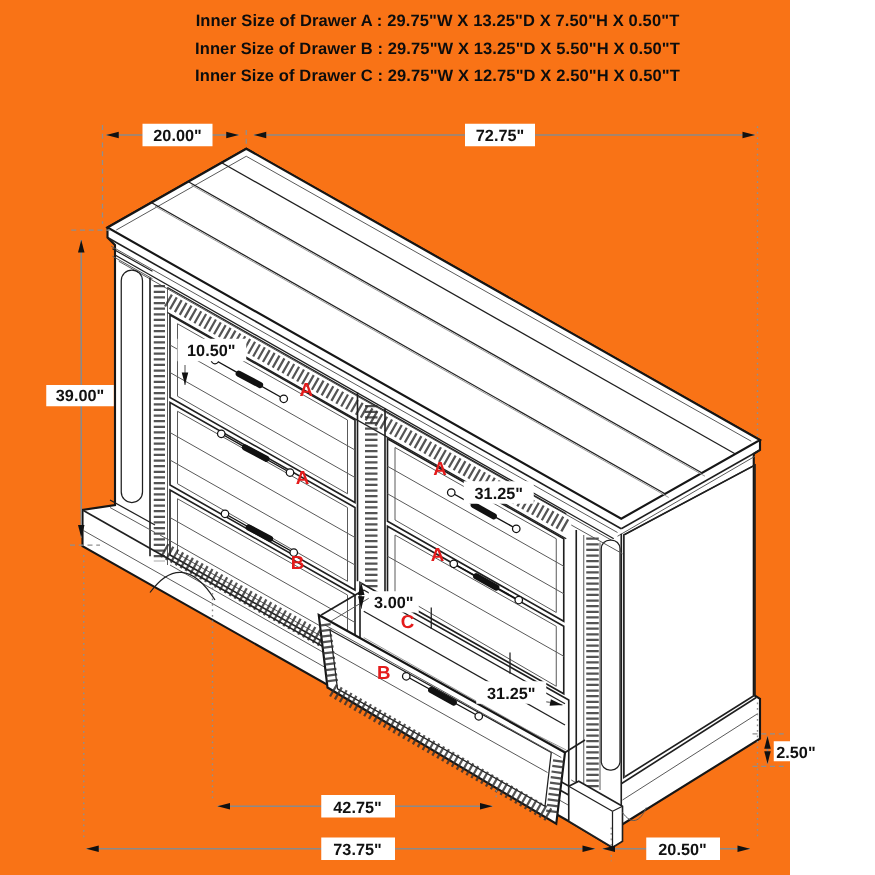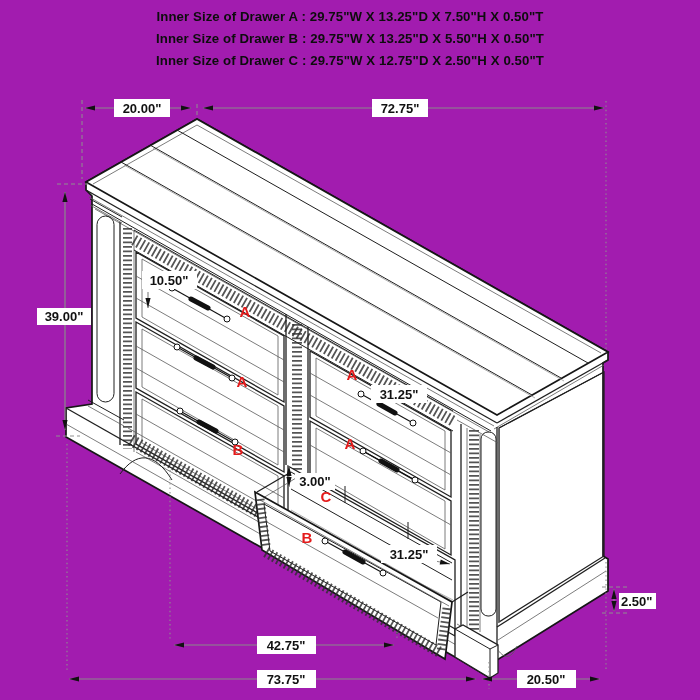--- a/index.html
+++ b/index.html
@@ -1,16 +1,16 @@
 <!DOCTYPE html>
 <html><head>
 <meta charset="utf-8">
 <style>
   html,body{margin:0;padding:0;background:#fff;}
-  .stage{width:700px;height:700px;position:relative;background:#a21caf;font-family:"Liberation Sans",sans-serif;}
+  .stage{width:632px;height:700px;position:relative;background:#f97316;font-family:"Liberation Sans",sans-serif;}
   svg{display:block;}
   .ln{stroke:#1f1f1f;stroke-width:1.3;fill:none;}
   .ln1{stroke:#1f1f1f;stroke-width:1;fill:none;}
   .ln2{stroke:#161616;stroke-width:1.7;fill:none;}
   .thin{stroke:#5a5a5a;stroke-width:.8;fill:none;}
   .lt{stroke:#9a9a9a;stroke-width:.8;fill:none;}
   .wht{fill:#ffffff;}
   .rope{stroke:#2e2e2e;fill:none;stroke-dasharray:1.8 2.7;opacity:.82;}
   .dim{stroke:#8a8a8a;stroke-width:1.2;fill:none;}
   .ext{stroke:#8f8f8f;stroke-width:1;fill:none;stroke-dasharray:4 3;}

